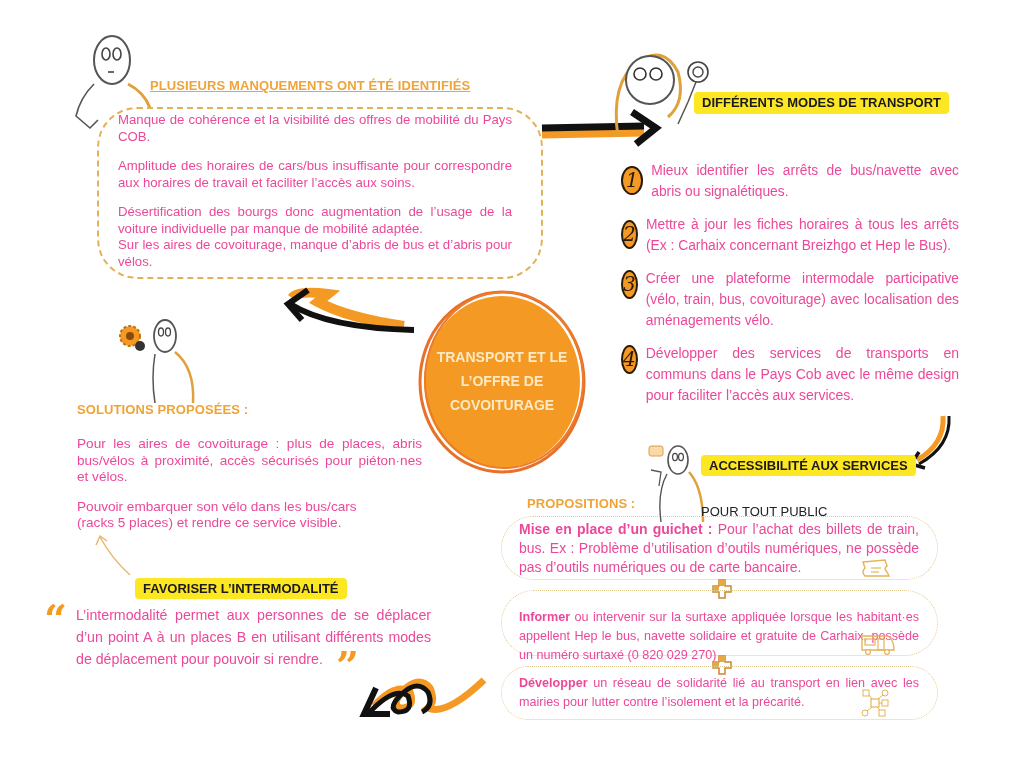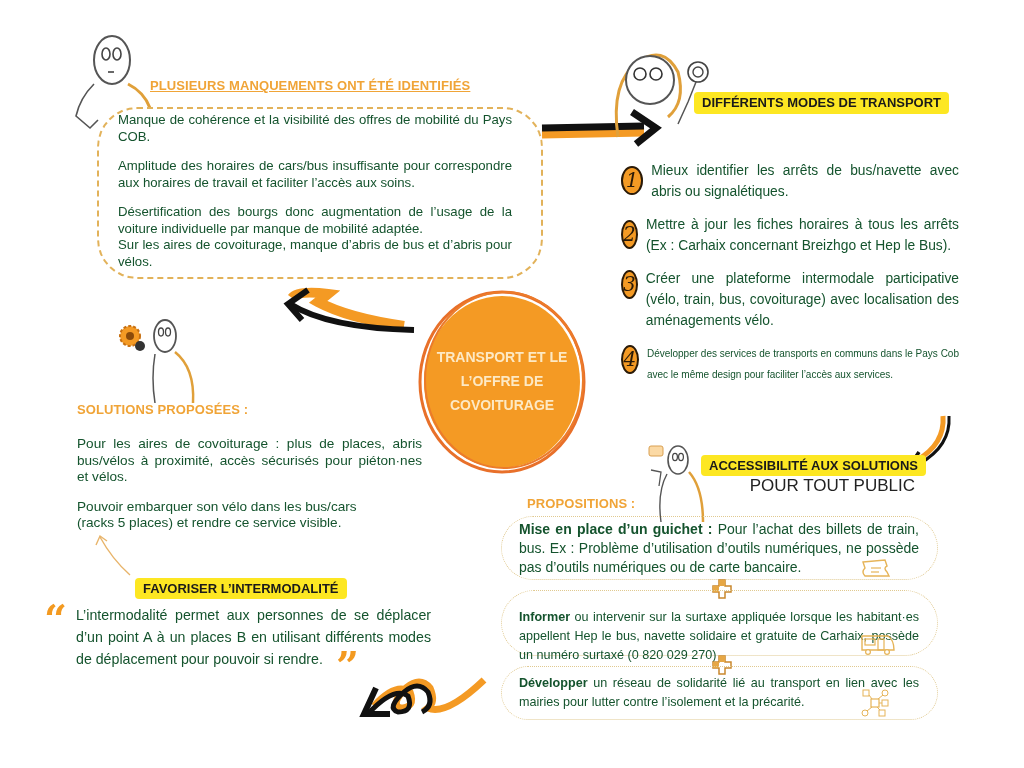--- a/index.html
+++ b/index.html
@@ -1,19 +1,19 @@
 <!DOCTYPE html>
 <html><head>
 <meta charset="utf-8">
 <style>
   * { box-sizing: border-box; margin: 0; padding: 0; }
   html, body { width: 1024px; height: 768px; background: #ffffff; overflow: hidden; }
   body { position: relative; font-family: "Liberation Sans", "DejaVu Sans", sans-serif; color: #1a1a1a; }
   .abs { position: absolute; }
-  .body-text { font-size: 13.2px; line-height: 16.5px; text-align: justify; color: #14532d; }
+  .body-text { font-size: 13.2px; line-height: 16.5px; text-align: justify; color: #ec4899; }
   .orange-title { color: #f0a437; font-weight: bold; font-size: 13px; letter-spacing: 0.1px; }
   .yellow-label { background: #fde722; font-weight: bold; font-size: 13px; color: #1a1a1a; padding: 3px 8px; border-radius: 4px; white-space: nowrap; }
   .dashed-box { border: 2px dashed #e2b25a; border-radius: 40px; }
   .pill { border: 1.3px dotted #e0c990; border-radius: 34px; }
   .num-circle { width: 29px; height: 29px; border-radius: 50%; background: #f49a24; border: 2px solid #2a1a08; color: #2a1a08; font-size: 20px; line-height: 25px; text-align: center; font-style: italic; font-family: "DejaVu Serif", serif; }
   .list-item { display: flex; gap: 8px; }
   .quote-mark { color: #f39a21; font-weight: bold; font-family: "DejaVu Serif", serif; font-size: 40px; line-height: 30px; }
   svg { overflow: visible; }
 </style>
 </head>
@@ -82,21 +82,21 @@
   <div class="list-item" style="margin-bottom:12px;">
     <div class="num-circle" style="margin-top:6px;">2</div>
     <p class="body-text" style="font-size:13.8px; line-height:21px;">Mettre à jour les fiches horaires à tous les arrêts (Ex : Carhaix concernant Breizhgo et Hep le Bus).</p>
   </div>
   <div class="list-item" style="margin-bottom:12px;">
     <div class="num-circle" style="margin-top:2px;">3</div>
     <p class="body-text" style="font-size:13.8px; line-height:21px;">Créer une plateforme intermodale participative (vélo, train, bus, covoiturage) avec localisation des aménagements vélo.</p>
   </div>
   <div class="list-item">
     <div class="num-circle" style="margin-top:2px;">4</div>
-    <p class="body-text" style="font-size:10px; line-height:21px;">Développer des services de transports en communs dans le Pays Cob avec le même design pour faciliter l’accès aux services.</p>
+    <p class="body-text" style="font-size:14px; line-height:21px;">Développer des services de transports en communs dans le Pays Cob avec le même design pour faciliter l’accès aux services.</p>
   </div>
 </div>
 
 <div class="abs" style="left:905px; top:412px; width:50px; height:60px;">
   <svg width="50" height="60">
     <path d="M38 4 Q40 32 12 48" fill="none" stroke="#f49a24" stroke-width="5"></path>
     <path d="M44 4 Q46 34 14 52" fill="none" stroke="#111" stroke-width="3"></path>
     <path d="M14 40 L6 52 L20 56" fill="none" stroke="#111" stroke-width="3.5"></path>
   </svg>
 </div>
@@ -151,22 +151,22 @@
   <svg width="60" height="80">
     <rect x="4" y="4" width="14" height="10" rx="2" fill="#fbd9a4" stroke="#d9a052" stroke-width="1"></rect>
     <ellipse cx="33" cy="18" rx="10" ry="14" fill="#fff" stroke="#555" stroke-width="1.6"></ellipse>
     <ellipse cx="30" cy="15" rx="2.4" ry="3.6" fill="none" stroke="#444" stroke-width="1.2"></ellipse>
     <ellipse cx="36" cy="15" rx="2.4" ry="3.6" fill="none" stroke="#444" stroke-width="1.2"></ellipse>
     <path d="M22 32 Q12 50 16 80" fill="none" stroke="#555" stroke-width="1.4"></path>
     <path d="M44 30 Q58 46 58 80" fill="none" stroke="#e0a03a" stroke-width="2.5"></path>
     <path d="M6 28 L16 30 L14 44" fill="none" stroke="#555" stroke-width="1.3"></path>
   </svg>
 </div>
-<div class="abs yellow-label" style="left:701px; top:455px;">ACCESSIBILITÉ AUX SOLUTIONS</div>
-<div class="abs" style="left:701px; top:476px; width:214px; text-align:right; font-size:17px; color:#222;">POUR TOUT PUBLIC</div>
+<div class="abs yellow-label" style="left:701px; top:455px;">ACCESSIBILITÉ AUX SERVICES</div>
+<div class="abs" style="left:701px; top:504px; width:214px; text-align:left; font-size:13px; color:#222;">POUR TOUT PUBLIC</div>
 <div class="abs orange-title" style="left:527px; top:496px;">PROPOSITIONS :</div>
 
 <div class="abs pill" style="left:501px; top:516px; width:437px; height:64px;"></div>
 <p class="abs body-text" style="left:519px; top:520px; width:400px; font-size:14px; line-height:19px;">
   <b>Mise en place d’un guichet :</b><span> Pour l’achat des billets de train, bus. Ex : Problème d’utilisation d’outils numériques, ne possède pas d’outils numériques ou de carte bancaire.</span>
 </p>
 <div class="abs" style="left:859px; top:556px; width:34px; height:22px;">
   <svg width="34" height="22">
       <path d="M4 6 L26 4 L28 10 Q24 12 28 16 L30 20 L6 20 Q2 16 6 12 Z" fill="none" stroke="#e6b458" stroke-width="1.4"></path>
       <line x1="12" y1="12" x2="22" y2="12" stroke="#e6b458" stroke-width="1.2"></line>

